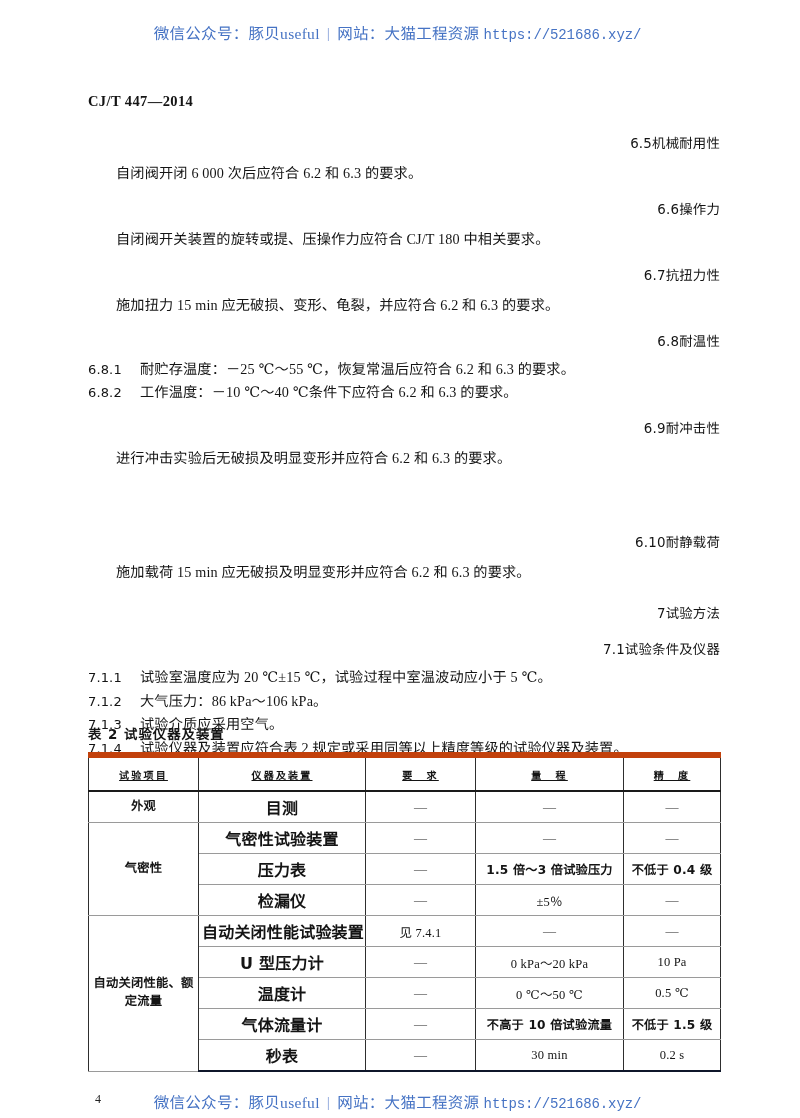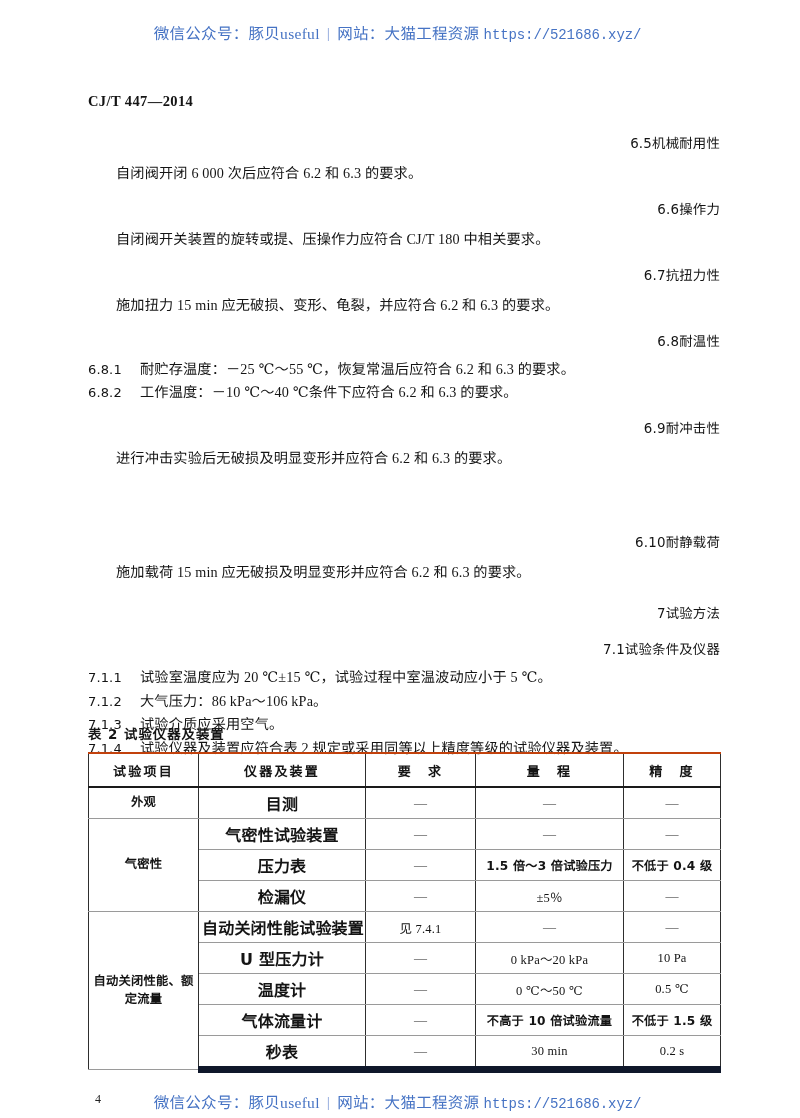--- a/index.html
+++ b/index.html
@@ -167,28 +167,29 @@
     font-size: 12.6px;
     height: 28px;
     padding: 1px 3px;
     letter-spacing: 0.2px;
     white-space: nowrap;
     overflow: hidden;
   }
   table.spec thead th {
     font-family: "DejaVu Sans", "Liberation Sans", sans-serif;
     font-weight: bold;
-    font-size: 13px;
+    font-size: 10px;
     letter-spacing: 2.2px;
-    border-top: 2px solid #c2410c;
+    border-top: 6px solid #c2410c;
     border-bottom: 2px solid #1a1a1a;
     height: 30px;
+    text-decoration: underline;
   }
   table.spec tbody tr:last-child td {
-    border-bottom: 7px solid #0f172a;
+    border-bottom: 2px solid #0f172a;
   }
   table.spec td.rowhdr {
     font-family: "DejaVu Sans", "Liberation Sans", sans-serif;
     font-weight: bold;
     font-size: 12.3px;
     line-height: 1.45;
     white-space: normal;
   }
   table.spec td.item {
     font-family: "DejaVu Sans", "Liberation Sans", sans-serif;

